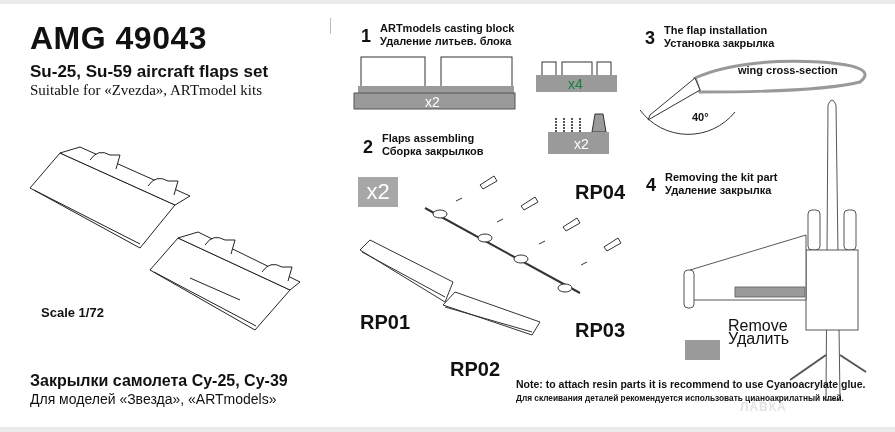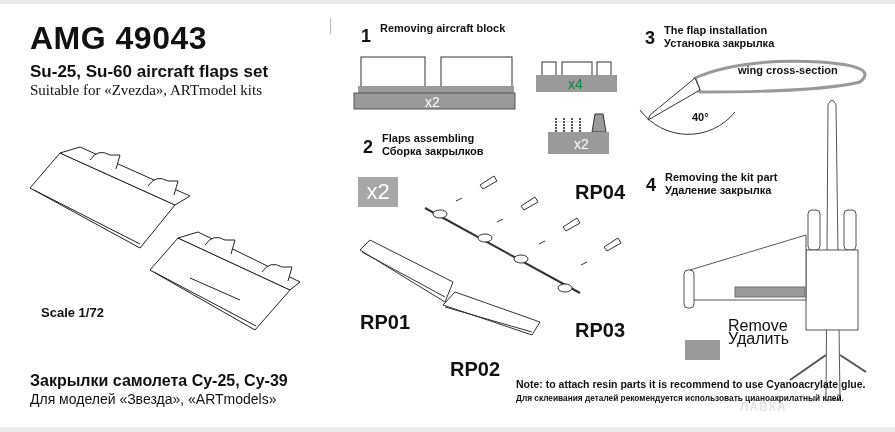--- a/index.html
+++ b/index.html
@@ -25,21 +25,21 @@
   .wm { left: 740px; top: 400px; font-size: 12px; color: #e4e4e4; letter-spacing: 1px; font-weight: bold; }
   svg { position: absolute; left: 0; top: 0; }
 </style>
 </head>
 <body>
 
 <div class="topbar"></div>
 <div class="botbar"></div>
 
 <div class="abs title">AMG 49043</div>
-<div class="abs subtitle">Su-25, Su-60 aircraft flaps set</div>
+<div class="abs subtitle">Su-25, Su-59 aircraft flaps set</div>
 <div class="abs subline">Suitable for «Zvezda», ARTmodel kits</div>
 <div class="abs scale">Scale 1/72</div>
 <div class="abs ru-title">Закрылки самолета Су-25, Су-39</div>
 <div class="abs ru-sub">Для моделей «Звезда», «ARTmodels»</div>
 <div class="abs divider"></div>
 
 <svg width="895" height="432" viewBox="0 0 895 432">
 
   <g fill="#fff" stroke="#222" stroke-width="1">
     <polygon points="30,188 60,153 175,205 140,248"></polygon>
@@ -111,21 +111,22 @@
     <rect x="735" y="287" width="70" height="10" fill="#9a9a9a" stroke="#666"></rect>
     <rect x="684" y="270" width="10" height="38" rx="4"></rect>
     <line x1="790" y1="380" x2="826" y2="355" stroke="#555" stroke-width="2"></line>
     <line x1="840" y1="355" x2="866" y2="372" stroke="#555" stroke-width="2"></line>
   </g>
 </svg>
 
 <div class="abs" style="left:361px;top:26px">
   <span class="abs stepnum" style="left:0;top:0">1</span>
   <div class="abs steptxt" style="left:19px;top:-4px;white-space:nowrap">
-    <div>Removing aircraft block</div>
+    <div>ARTmodels casting block</div>
+    <div>Удаление литьев. блока</div>
   </div>
 </div>
 <div class="abs" style="left:363px;top:137px">
   <span class="abs stepnum" style="left:0;top:0">2</span>
   <div class="abs steptxt" style="left:19px;top:-5px;white-space:nowrap">
     <div>Flaps assembling</div>
     <div>Сборка закрылков</div>
   </div>
 </div>
 <div class="abs" style="left:645px;top:28px">

